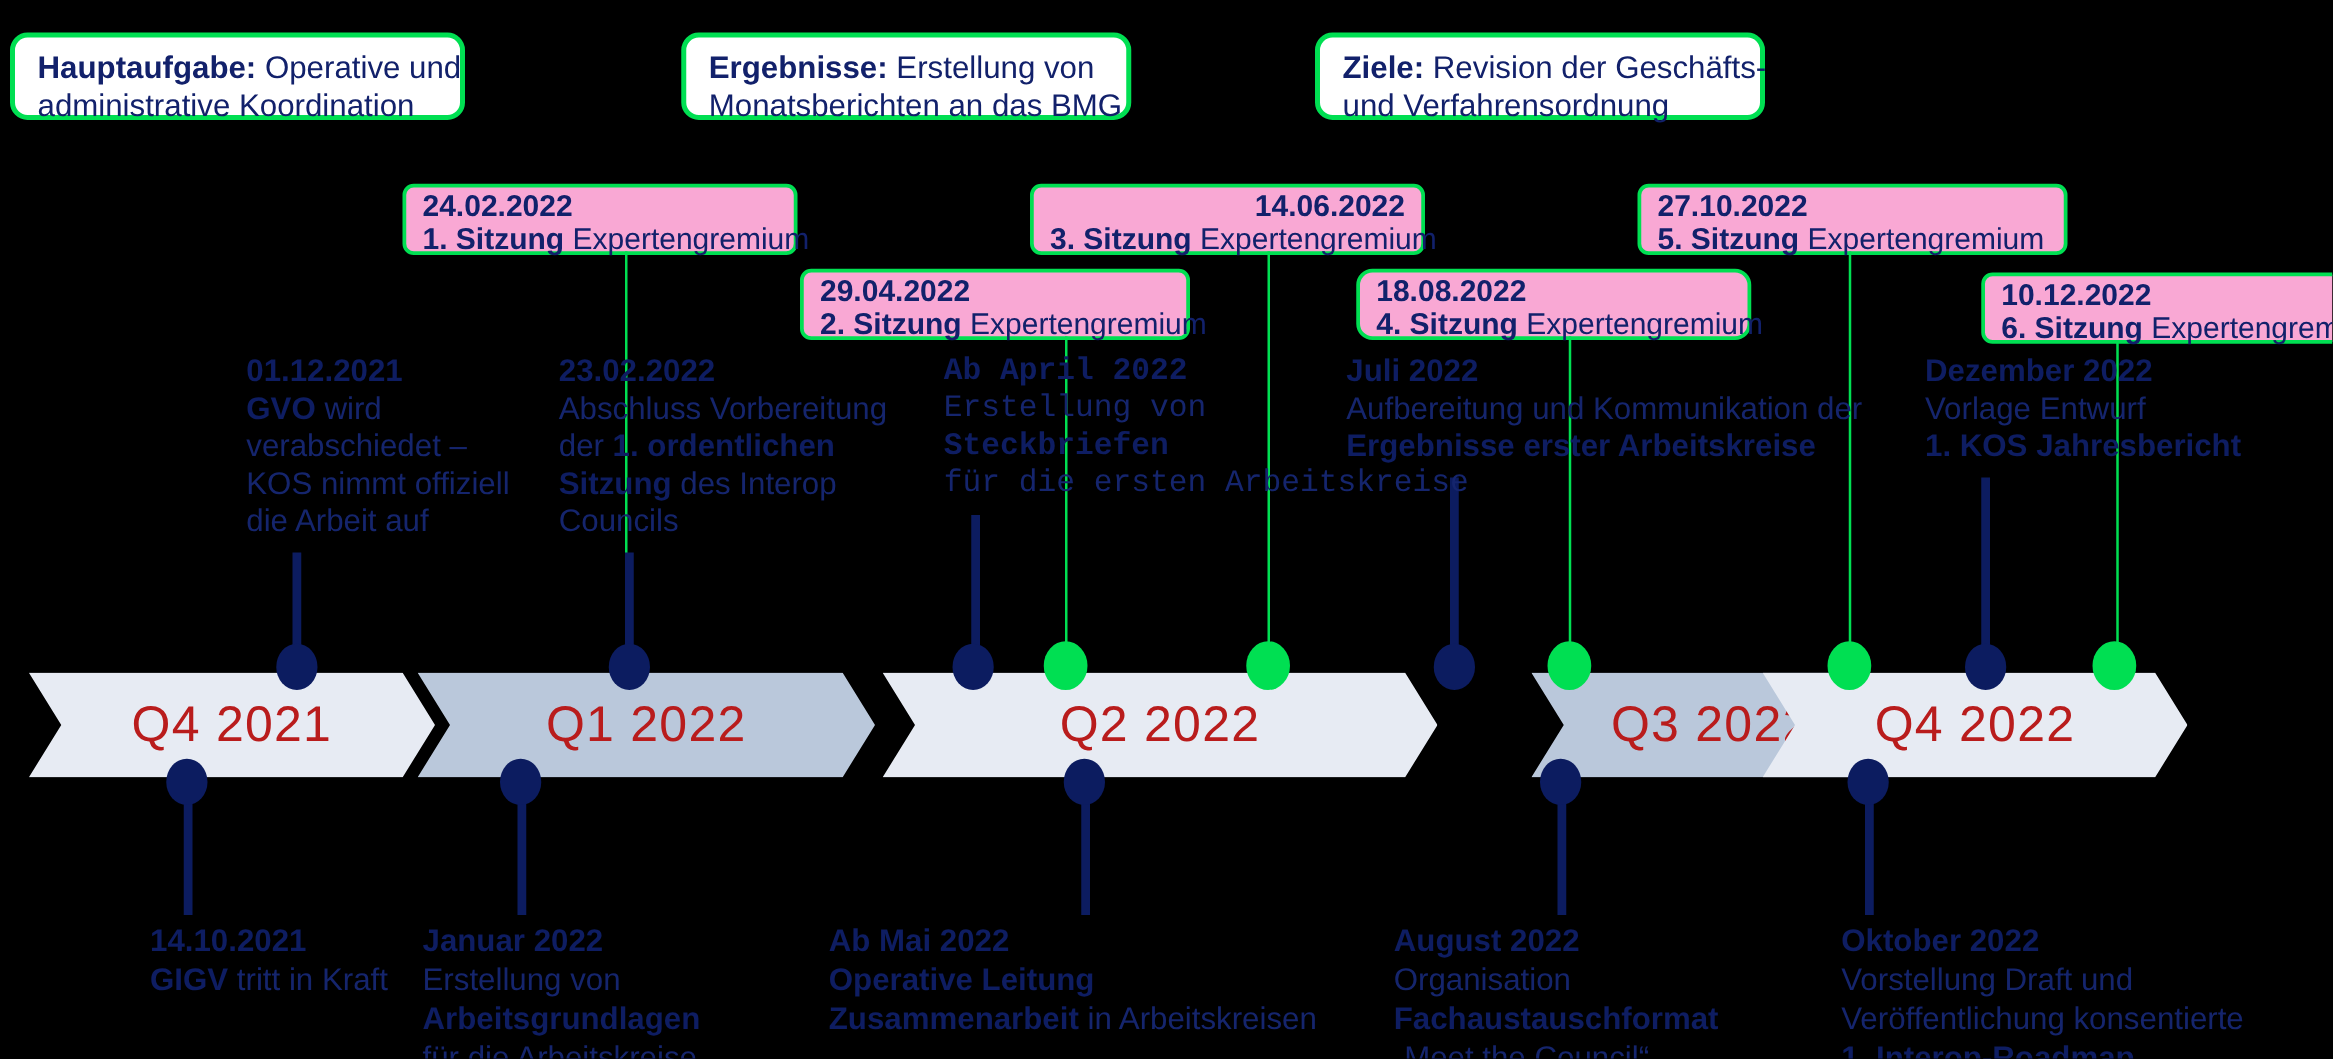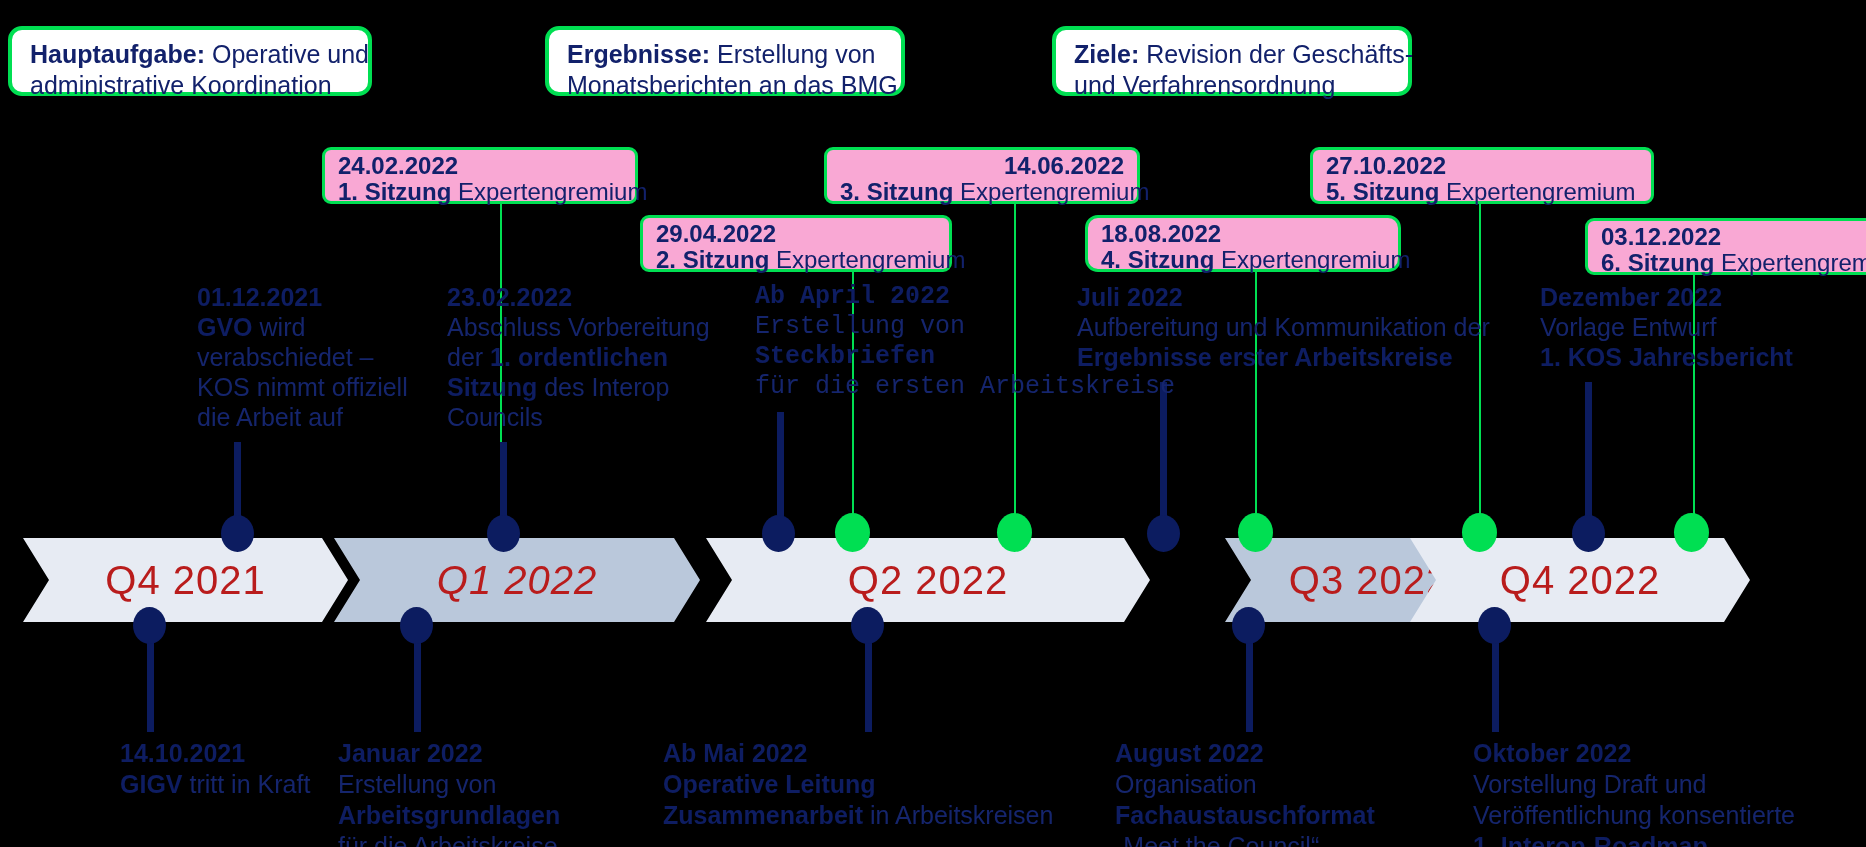--- a/index.html
+++ b/index.html
@@ -74,21 +74,21 @@
   </div>
   <div class="sbox" style="left:1085px;top:215px;width:316px;border-radius:13px;">
     <div><b>18.08.2022</b></div>
     <div><b>4. Sitzung</b><span> Expertengremium</span></div>
   </div>
   <div class="sbox" style="left:1310px;top:147px;width:344px;">
     <div><b>27.10.2022</b></div>
     <div><b>5. Sitzung</b><span> Expertengremium</span></div>
   </div>
   <div class="sbox" style="left:1585px;top:218px;width:295px;">
-    <div><b>03.12.2022</b></div>
+    <div><b>10.12.2022</b></div>
     <div><b>6. Sitzung</b><span> Expertengremium</span></div>
   </div>
 
   <div class="gline" style="left:500px;top:201px;height:332px;"></div>
   <div class="gline" style="left:852px;top:269px;height:264px;"></div>
   <div class="gline" style="left:1014px;top:201px;height:332px;"></div>
   <div class="gline" style="left:1255px;top:269px;height:264px;"></div>
   <div class="gline" style="left:1479px;top:201px;height:332px;"></div>
   <div class="gline" style="left:1693px;top:272px;height:261px;"></div>
 
@@ -99,21 +99,21 @@
   <div class="stem" style="left:1585px;top:382px;height:153px;"></div>
   <div class="stem" style="left:147px;top:626px;height:106px;"></div>
   <div class="stem" style="left:414px;top:626px;height:106px;"></div>
   <div class="stem" style="left:865px;top:626px;height:106px;"></div>
   <div class="stem" style="left:1246px;top:626px;height:106px;"></div>
   <div class="stem" style="left:1492px;top:626px;height:106px;"></div>
 
   <div class="arrow light" style="left:23px;width:325px;">
       <span class="qlabel">Q4 2021</span>
     </div>
-  <div class="arrow medium" style="left:334px;width:366px;font-style:italic;">
+  <div class="arrow medium" style="left:334px;width:366px;">
       <span class="qlabel">Q1 2022</span>
     </div>
   <div class="arrow light" style="left:706px;width:444px;">
       <span class="qlabel">Q2 2022</span>
     </div>
   <div class="arrow medium" style="left:1225px;width:288px;text-align:right;">
       <span class="qlabel">Q3 2022</span>
     </div>
   <div class="arrow light" style="left:1410px;width:340px;">
       <span class="qlabel">Q4 2022</span>

